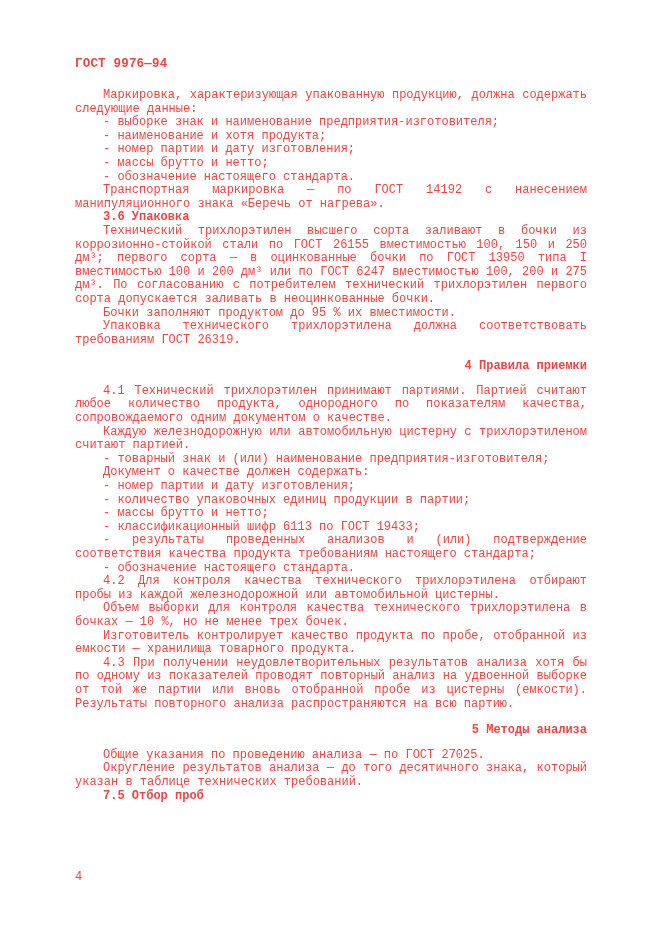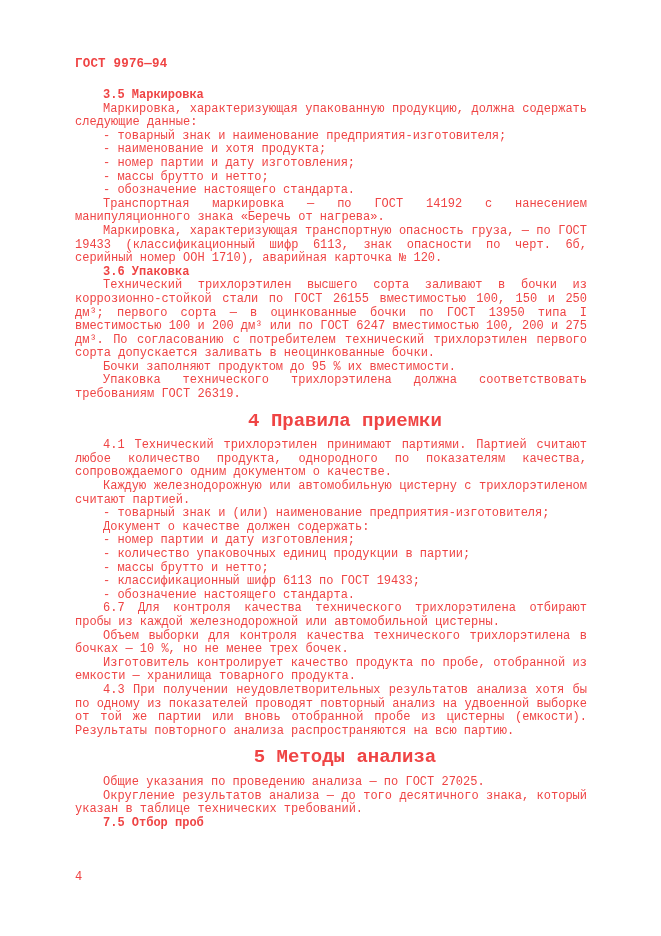--- a/index.html
+++ b/index.html
@@ -31,65 +31,64 @@
     text-align: justify;
   }
   .para { text-indent: 28px; }
   .h-sub {
     font-size: 12px;
     font-weight: bold;
     text-indent: 28px;
     text-align: left;
   }
   .h-sec {
-    font-size: 19px;
+    font-size: 12px;
     font-weight: bold;
     text-indent: 28px;
-    text-align: center;
+    text-align: right;
     margin: 13px 0 11px 0;
   }
   .page-number {
     position: absolute;
     left: 75px;
     top: 870px;
     font-size: 12px;
   }
 </style>
 </head>
 <body>
 
 <div class="page">
 
   <div class="doc-header">ГОСТ 9976—94</div>
 
   <div class="doc-body">
-    <p class="h-sub">3.5 Маркировка</p>
     <p class="para">Маркировка, характеризующая упакованную продукцию, должна содержать следующие данные:</p>
-    <p class="para">- товарный знак и наименование предприятия-изготовителя;</p>
+    <p class="para">- выборке знак и наименование предприятия-изготовителя;</p>
     <p class="para">- наименование и хотя продукта;</p>
     <p class="para">- номер партии и дату изготовления;</p>
     <p class="para">- массы брутто и нетто;</p>
     <p class="para">- обозначение настоящего стандарта.</p>
     <p class="para">Транспортная маркировка — по ГОСТ 14192 с нанесением манипуляционного знака «Беречь от нагрева».</p>
-    <p class="para">Маркировка, характеризующая транспортную опасность груза, — по ГОСТ 19433 (классификационный шифр 6113, знак опасности по черт. 6б, серийный номер ООН 1710), аварийная карточка № 120.</p>
     <p class="h-sub">3.6 Упаковка</p>
     <p class="para">Технический трихлорэтилен высшего сорта заливают в бочки из коррозионно-стойкой стали по ГОСТ 26155 вместимостью 100, 150 и 250 дм³; первого сорта — в оцинкованные бочки по ГОСТ 13950 типа I вместимостью 100 и 200 дм³ или по ГОСТ 6247 вместимостью 100, 200 и 275 дм³. По согласованию с потребителем технический трихлорэтилен первого сорта допускается заливать в неоцинкованные бочки.</p>
     <p class="para">Бочки заполняют продуктом до 95 % их вместимости.</p>
     <p class="para">Упаковка технического трихлорэтилена должна соответствовать требованиям ГОСТ 26319.</p>
     <h2 class="h-sec">4 Правила приемки</h2>
     <p class="para">4.1 Технический трихлорэтилен принимают партиями. Партией считают любое количество продукта, однородного по показателям качества, сопровождаемого одним документом о качестве.</p>
     <p class="para">Каждую железнодорожную или автомобильную цистерну с трихлорэтиленом считают партией.</p>
     <p class="para">- товарный знак и (или) наименование предприятия-изготовителя;</p>
     <p class="para">Документ о качестве должен содержать:</p>
     <p class="para">- номер партии и дату изготовления;</p>
     <p class="para">- количество упаковочных единиц продукции в партии;</p>
     <p class="para">- массы брутто и нетто;</p>
     <p class="para">- классификационный шифр 6113 по ГОСТ 19433;</p>
+    <p class="para">- результаты проведенных анализов и (или) подтверждение соответствия качества продукта требованиям настоящего стандарта;</p>
     <p class="para">- обозначение настоящего стандарта.</p>
-    <p class="para">6.7 Для контроля качества технического трихлорэтилена отбирают пробы из каждой железнодорожной или автомобильной цистерны.</p>
+    <p class="para">4.2 Для контроля качества технического трихлорэтилена отбирают пробы из каждой железнодорожной или автомобильной цистерны.</p>
     <p class="para">Объем выборки для контроля качества технического трихлорэтилена в бочках — 10 %, но не менее трех бочек.</p>
     <p class="para">Изготовитель контролирует качество продукта по пробе, отобранной из емкости — хранилища товарного продукта.</p>
     <p class="para">4.3 При получении неудовлетворительных результатов анализа хотя бы по одному из показателей проводят повторный анализ на удвоенной выборке от той же партии или вновь отобранной пробе из цистерны (емкости). Результаты повторного анализа распространяются на всю партию.</p>
     <h2 class="h-sec">5 Методы анализа</h2>
     <p class="para">Общие указания по проведению анализа — по ГОСТ 27025.</p>
     <p class="para">Округление результатов анализа — до того десятичного знака, который указан в таблице технических требований.</p>
     <p class="h-sub">7.5 Отбор проб</p>
   </div>
 
   <div class="page-number">4</div>

